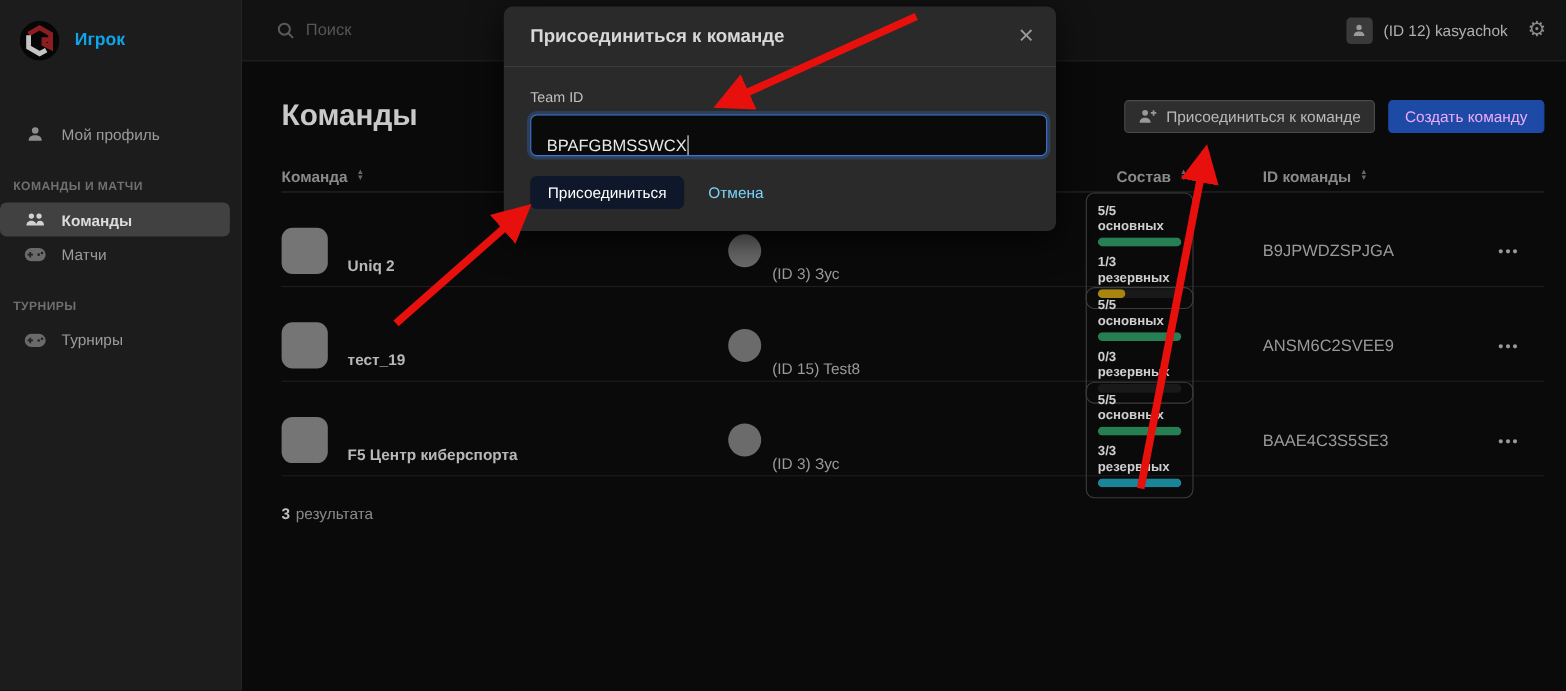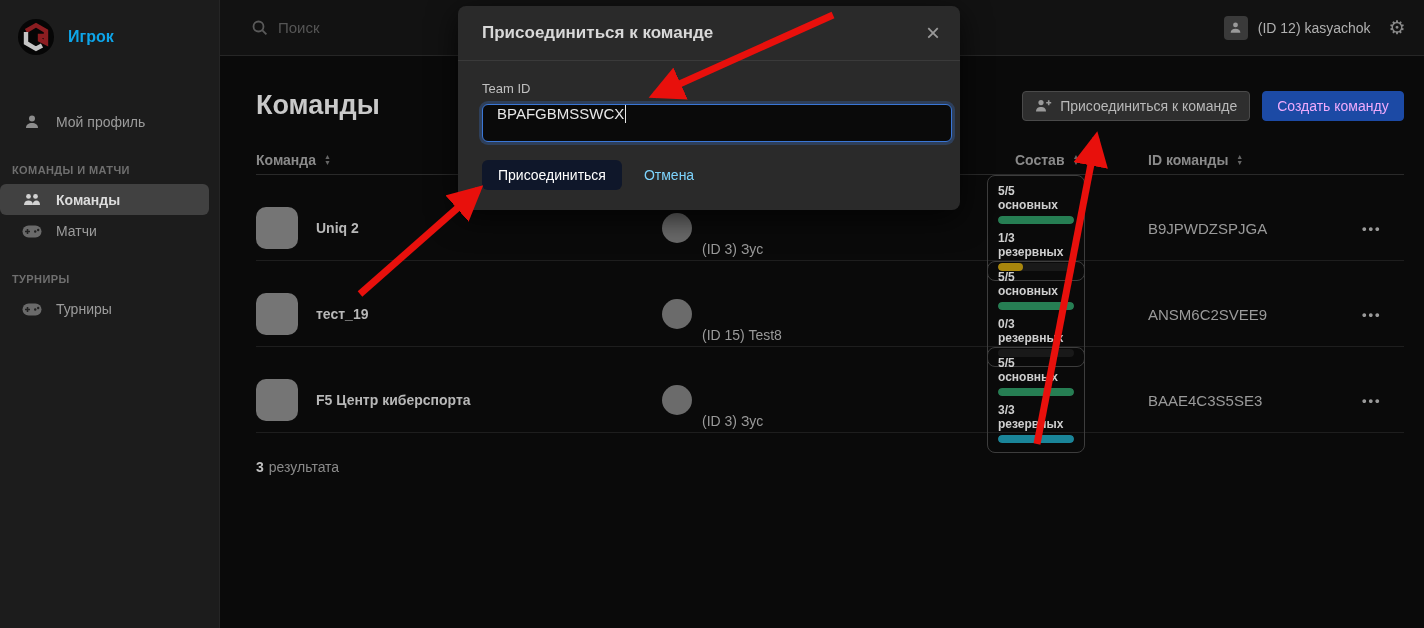--- a/index.html
+++ b/index.html
@@ -49,21 +49,21 @@
   
   .table { margin-top:24px; }
   .trow { display:grid; grid-template-columns:406px 325px 161px 214px 1fr;
           align-items:center; }
   .thead { height:30px; border-bottom:1px solid #2a2a2a; color:#8a8a8a;
            font-size:14px; font-weight:bold; }
   .th { display:flex; align-items:center; gap:8px; cursor:pointer; }
   .th.col-roster { padding-left:28px; }
   .sort { display:flex; flex-direction:column; line-height:6px; font-size:7px; color:#666; }
   .tbody-row { height:86px; border-bottom:1px solid #1e1e1e; }
-  .team-cell { display:flex; align-items:center; gap:18px; }
+  .team-cell { display:flex; align-items:flex-end; gap:18px; }
   .team-avatar { width:42px; height:42px; border-radius:10px; background:#757575; }
   .team-name { color:#b8b8b8; font-size:14px; font-weight:bold; }
   .cap-cell { display:flex; align-items:center; gap:10px; }
   .cap-avatar { width:30px; height:30px; border-radius:50%; background:#6b6b6b; }
   .cap-name { color:#9a9a9a; font-size:14px;margin-top:41px; }
   .roster-box { width:98px; border:1px solid #3d3d3d; border-radius:8px;
                 padding:8px 10px 9px 10px; }
   .roster-label { color:#cfcfcf; font-size:12px; font-weight:bold; }
   .bar-track { width:76px; height:8px; background:#191919; border-radius:4px;
                margin:4px 0 7px 0; overflow:hidden; }
@@ -78,21 +78,21 @@
   
   .modal { position:absolute; left:458px; top:6px; width:502px; background:#2a2a2a;
            border-radius:8px; box-shadow:0 8px 30px rgba(0,0,0,.7); z-index:40; }
   .modal-head { height:55px; display:flex; align-items:center;
                 padding:0 20px 0 24px; border-bottom:1px solid #3a3a3a; }
   .modal-title { color:#d8d8d8; font-size:17px; font-weight:bold; }
   .modal-close { margin-left:auto; color:#9a9a9a; font-size:24px; cursor:pointer; line-height:1; }
   .modal-body { padding:20px 8px 20px 24px; }
   .field-label { color:#c0c0c0; font-size:13px; margin-bottom:8px; }
   .input-box { height:38px; background:#0a0a0a; border:1px solid #3a76d6; border-radius:6px;
-               box-shadow:0 0 0 3px rgba(59,118,214,.28); display:flex; align-items:flex-start;
+               box-shadow:0 0 0 3px rgba(59,118,214,.28); display:flex; align-items:flex-end;
                padding:0 14px; cursor:text; }
   .input-text { color:#e8e8e8; font-size:15px; }
   .caret { display:inline-block; width:1px; height:18px; background:#e8e8e8; margin-left:1px; }
   .modal-actions { display:flex; align-items:center; margin-top:18px; }
   .btn-submit { background:#0f172a; border:none; border-radius:6px; color:#fff;
                 font-size:14px; padding:7px 16px; cursor:pointer;
                 font-family:"Liberation Sans",sans-serif; }
   .btn-cancel { color:#7dd3fc; font-size:14px; margin-left:22px; cursor:pointer; }
 
   .annot { position:absolute; inset:0; width:1424px; height:628px; z-index:50;

